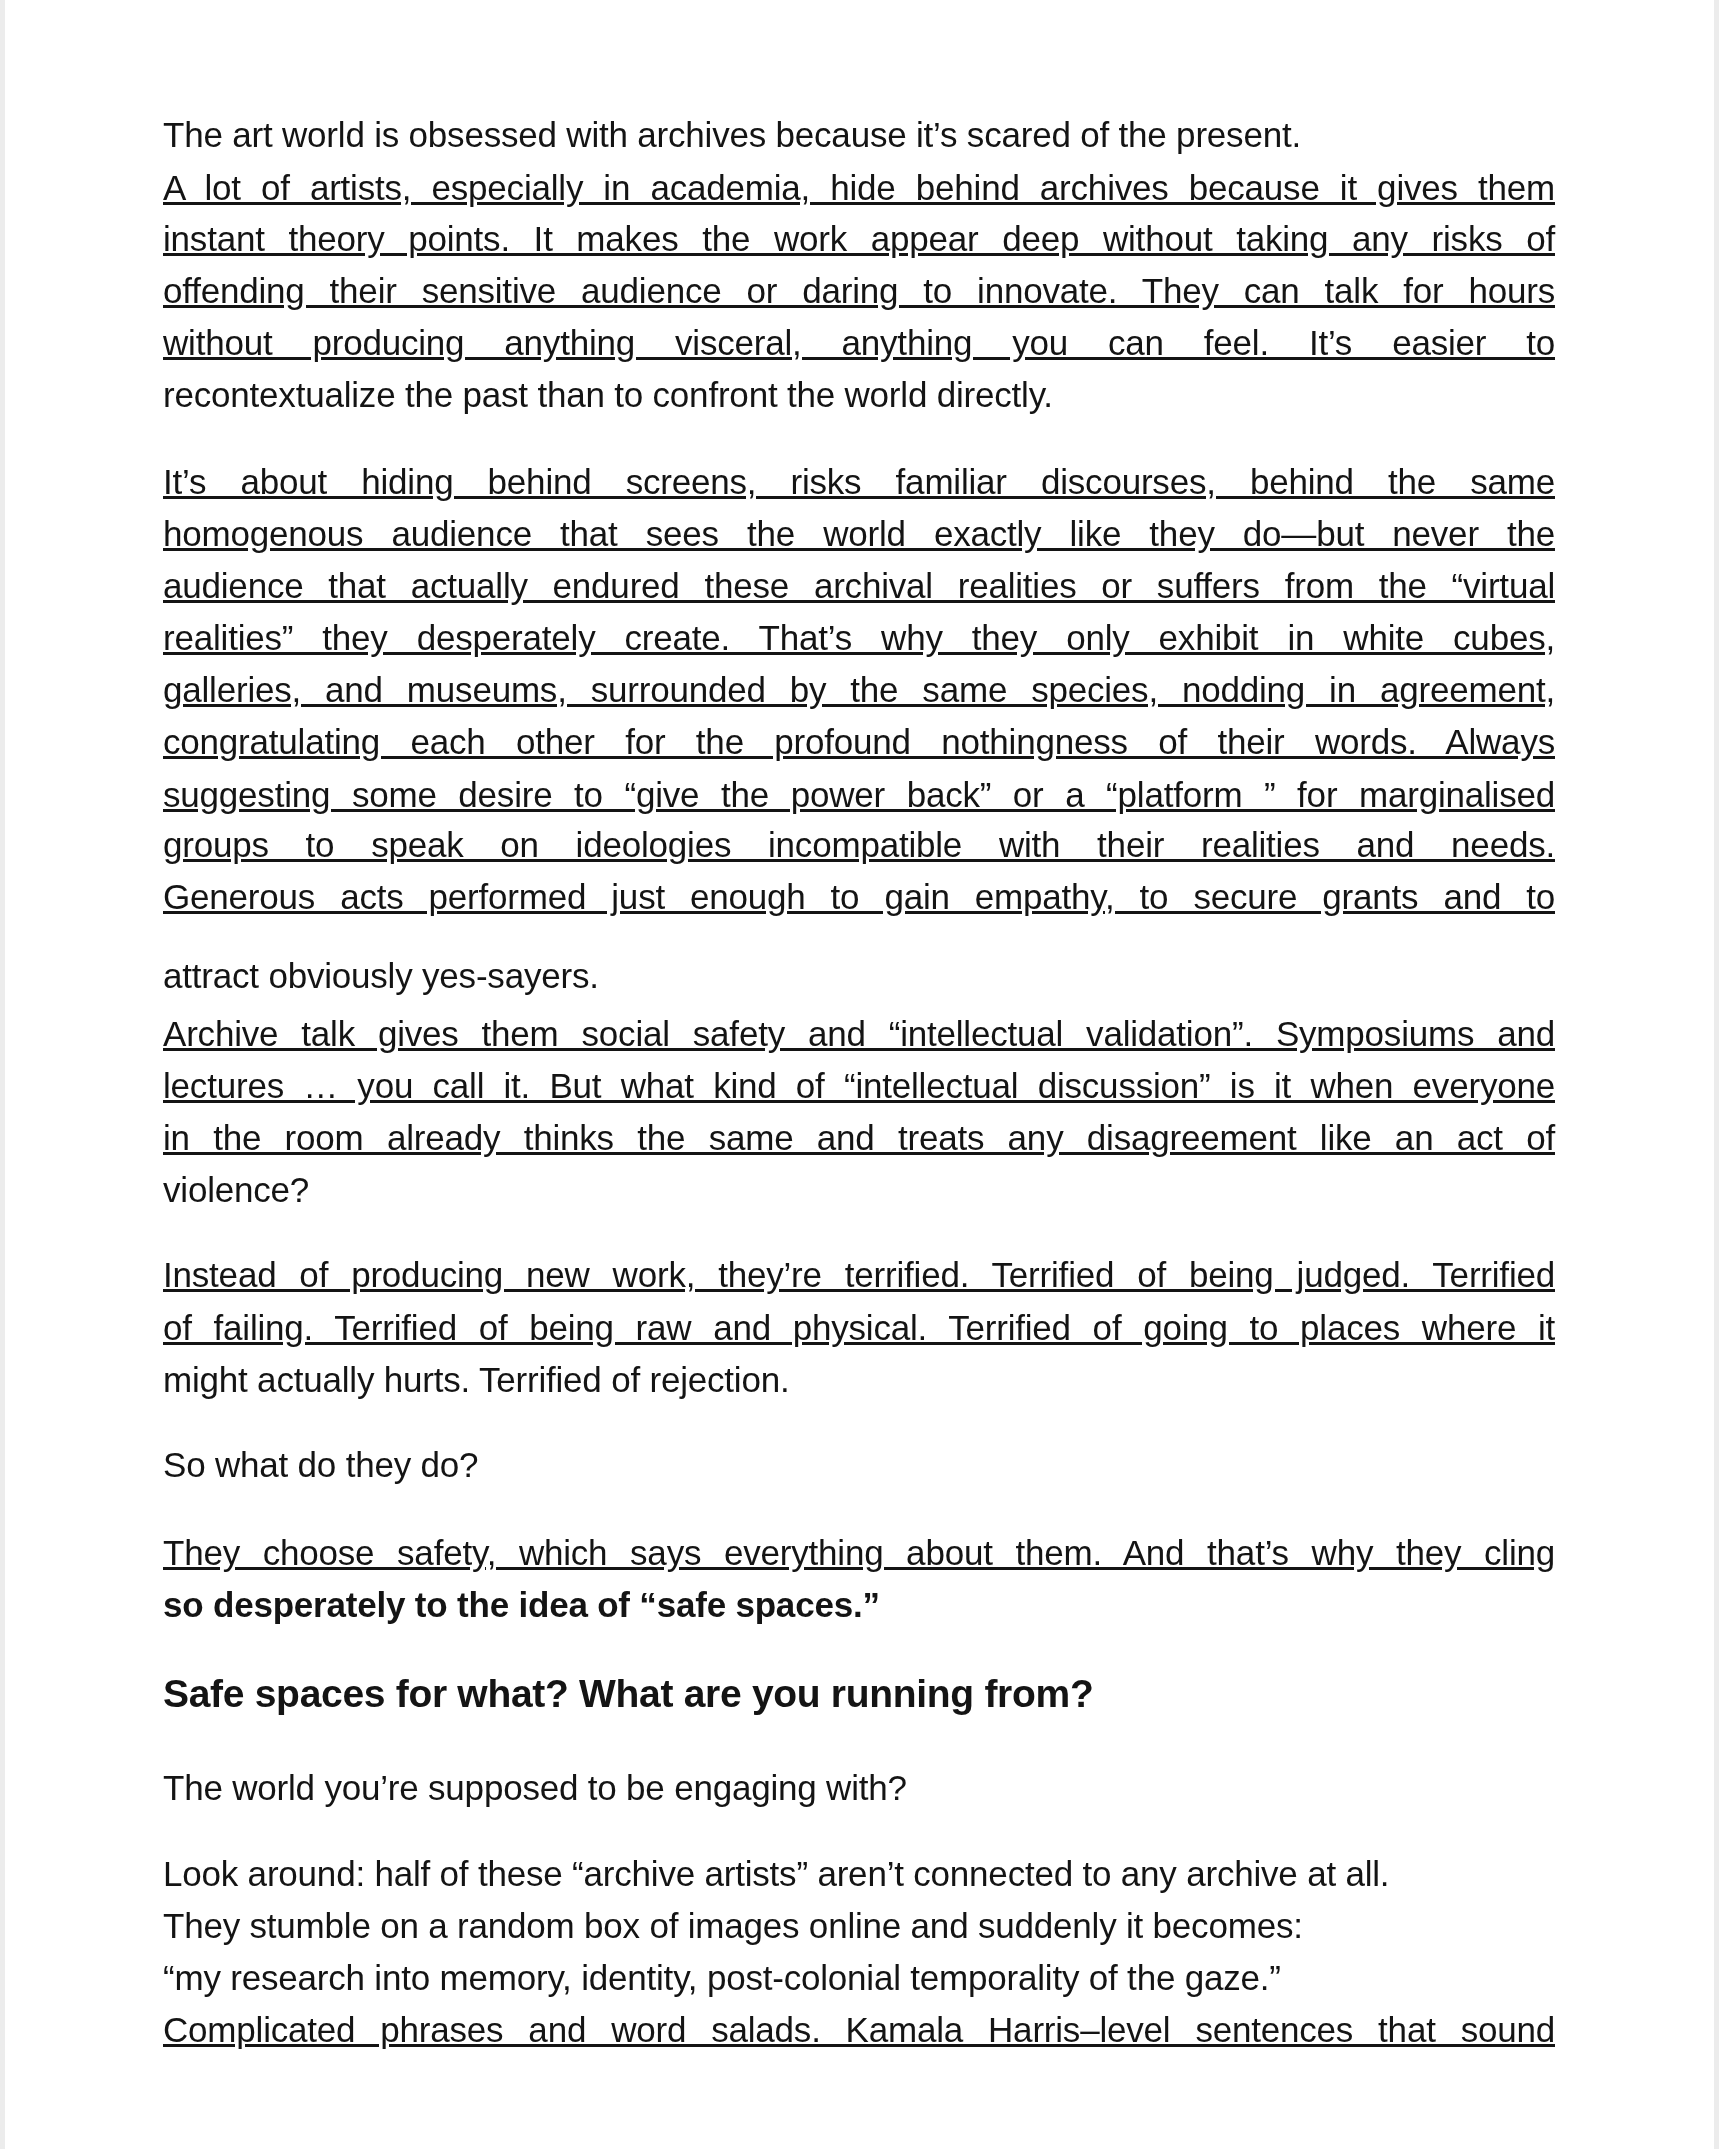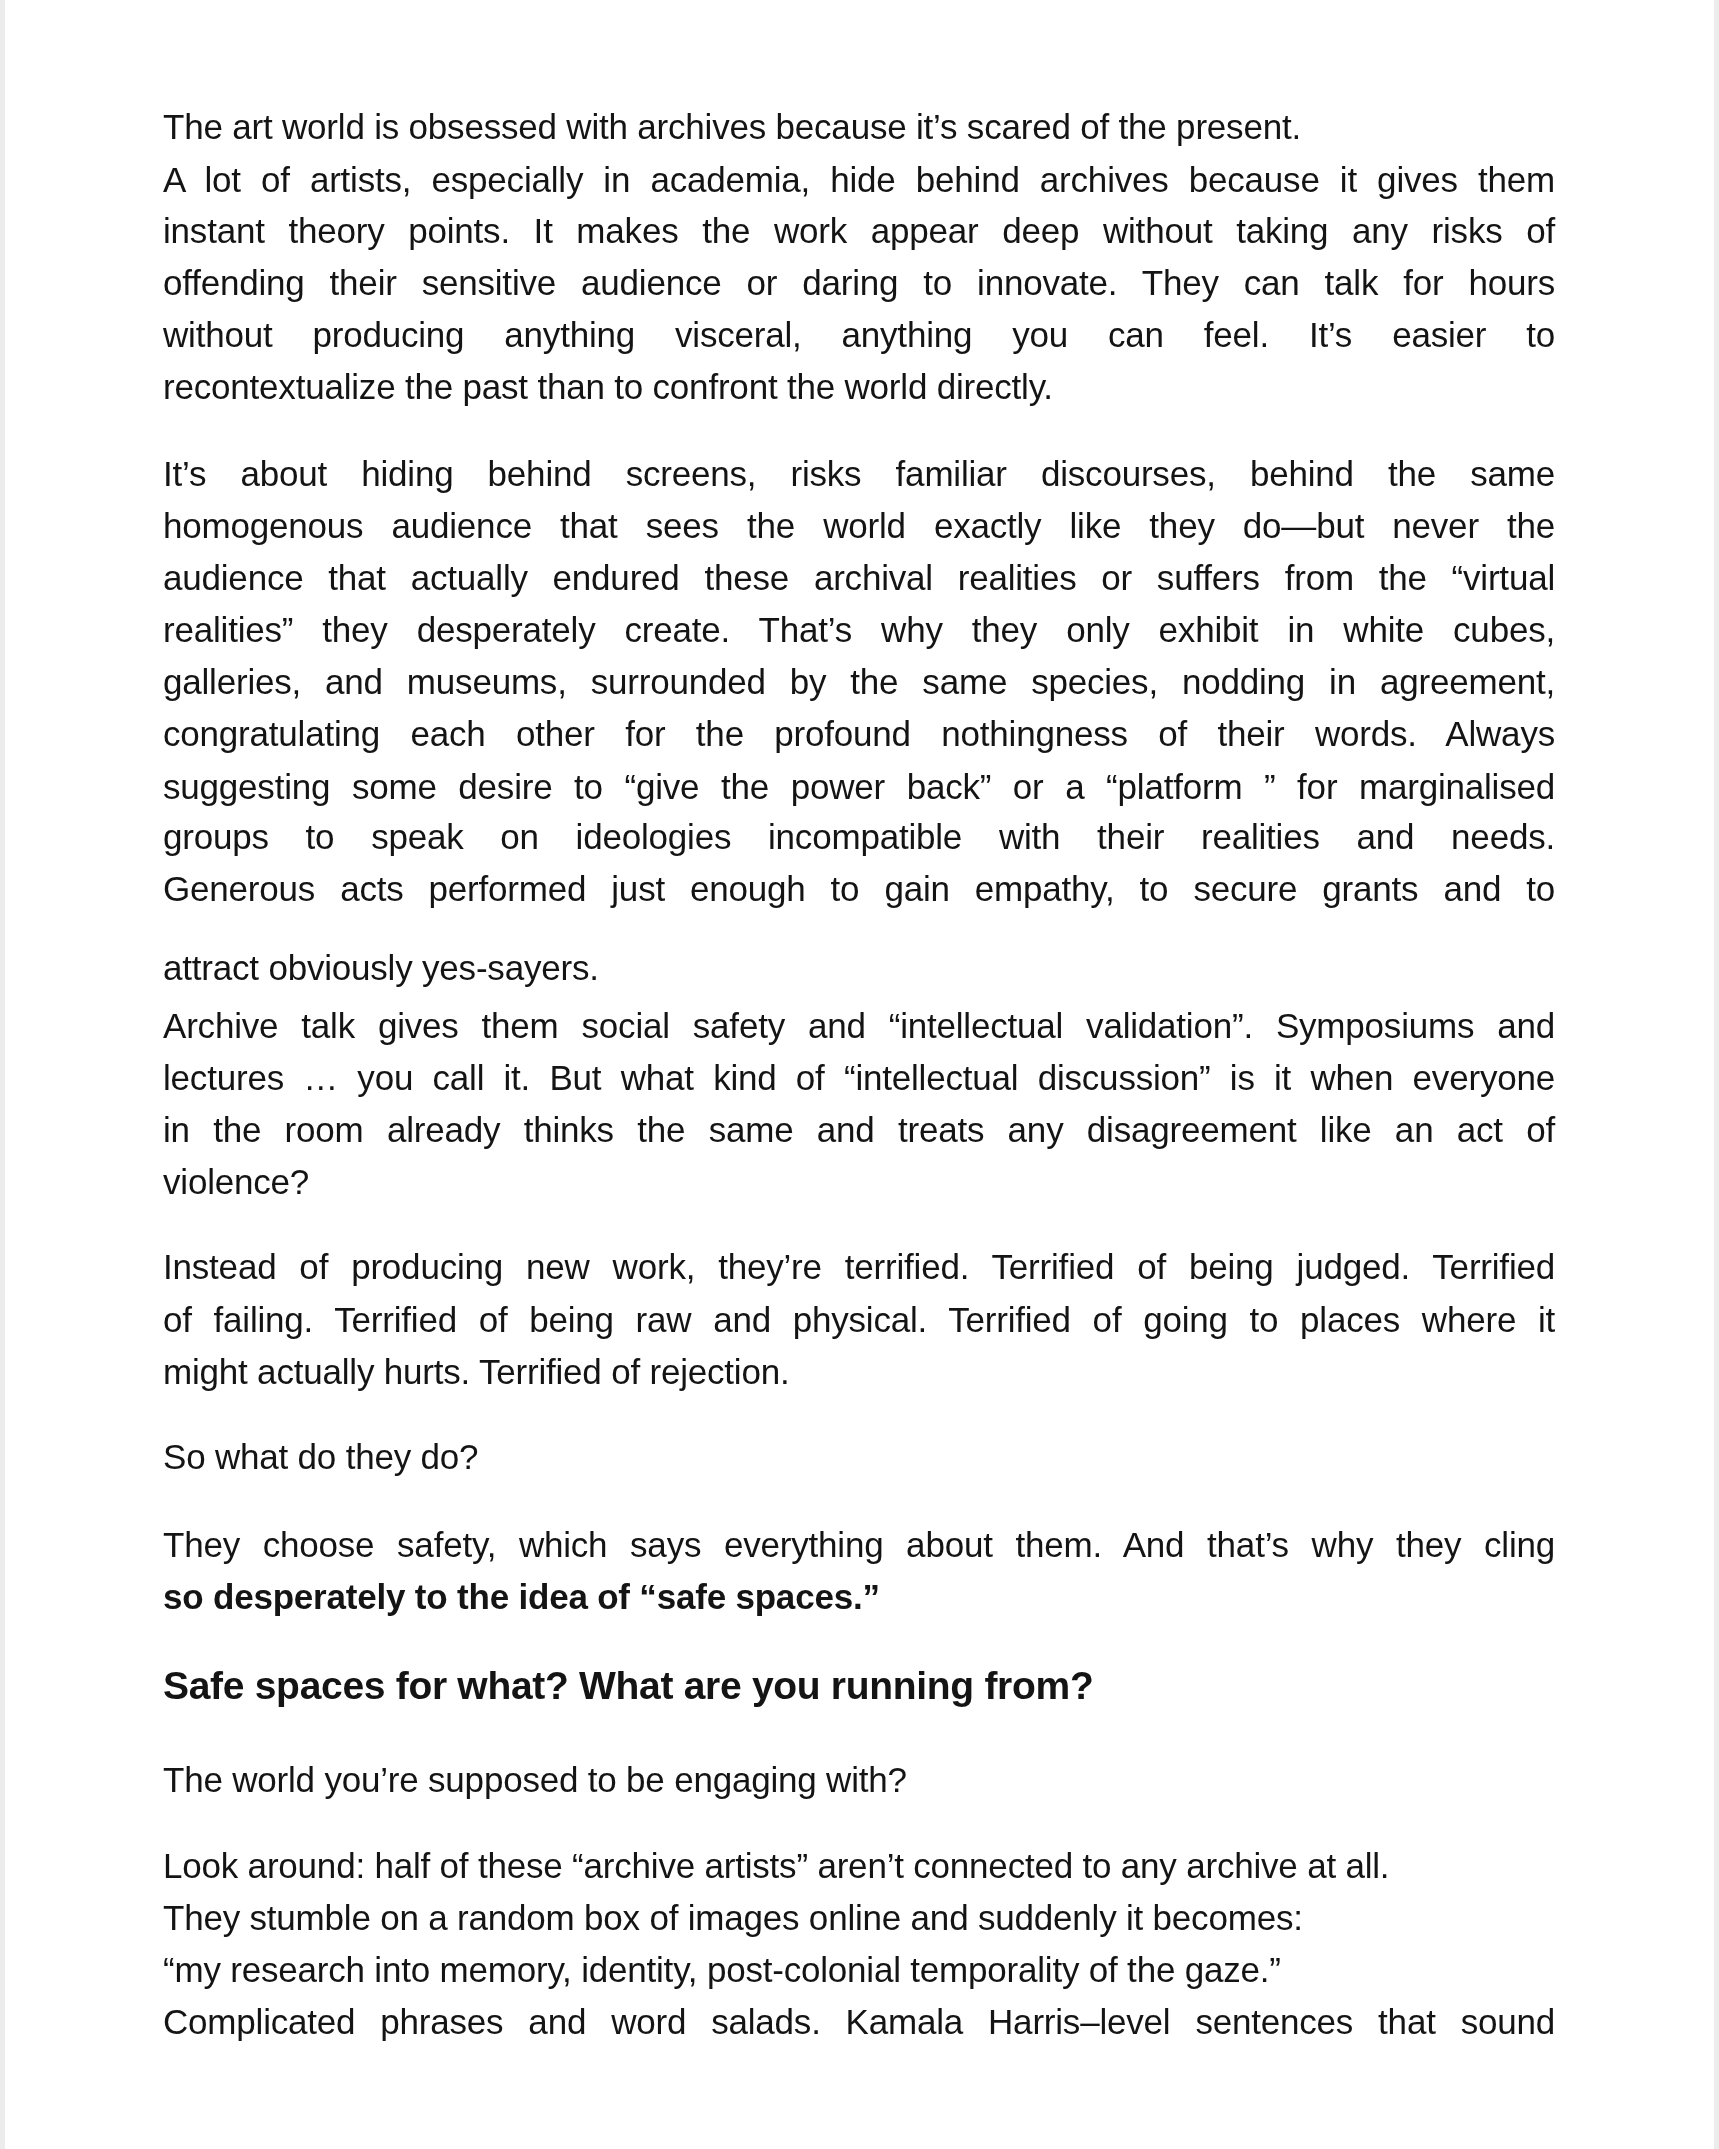--- a/index.html
+++ b/index.html
@@ -8,23 +8,23 @@
     background: #ffffff;
     font-family: "Liberation Sans", sans-serif;
     color: #141414;
   }
   .edge-left { position: absolute; left: 0; top: 0; width: 4.5px; height: 2149px; background: #ececec; }
   .edge-right { position: absolute; right: 0; top: 0; width: 6.3px; height: 2149px; background: #ececec; }
   .doc { position: absolute; left: 163px; top: 0; width: 1392px; }
   .line {
     position: absolute; left: 0; width: 1392px;
     font-size: 35px; line-height: 52px; height: 52px;
-    white-space: nowrap; letter-spacing: -0.2px;
+    white-space: nowrap; letter-spacing: -0.2px; margin-top: 8px;
   }
-  .line.j { text-align: justify; text-align-last: justify; }
+  .line.j { text-align: justify; text-align-last: justify; text-decoration: underline; }
   .line.h { font-weight: bold; font-size: 39px; letter-spacing: -0.3px; }
 </style>
 </head>
 <body>
 
 <div class="edge-left"></div>
 <div class="edge-right"></div>
 
 <div class="doc" id="doc">
     <div>

